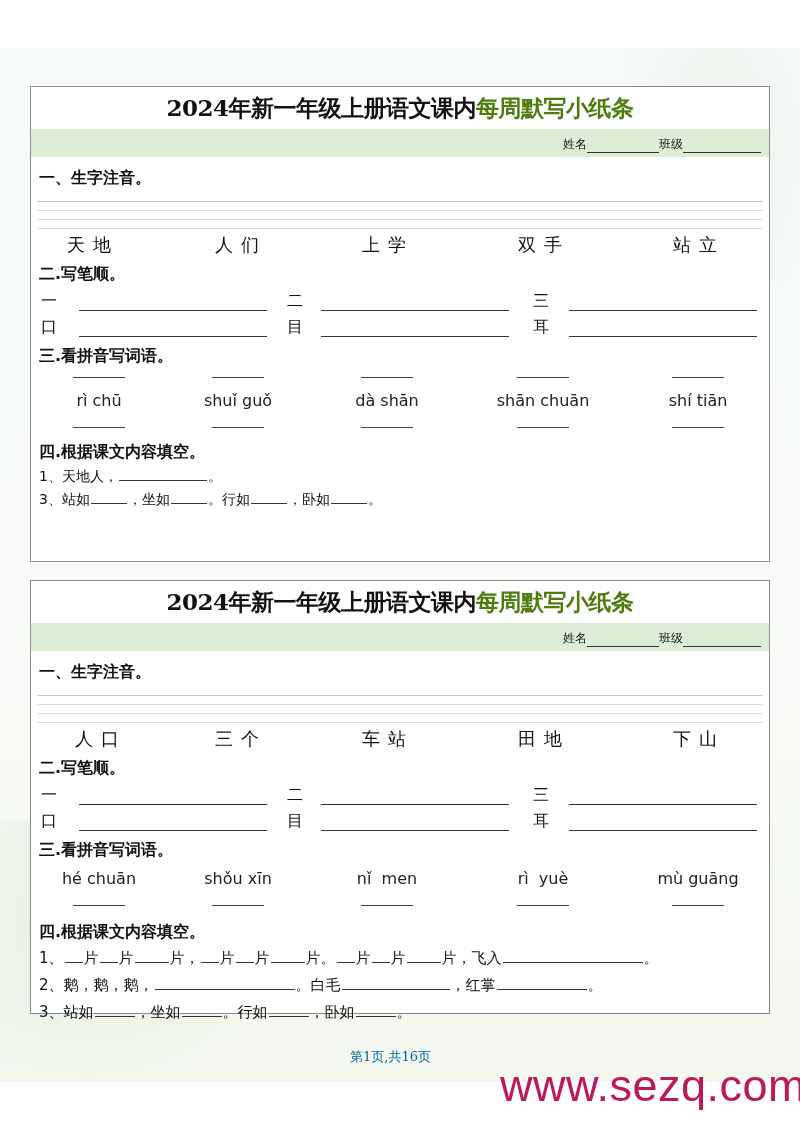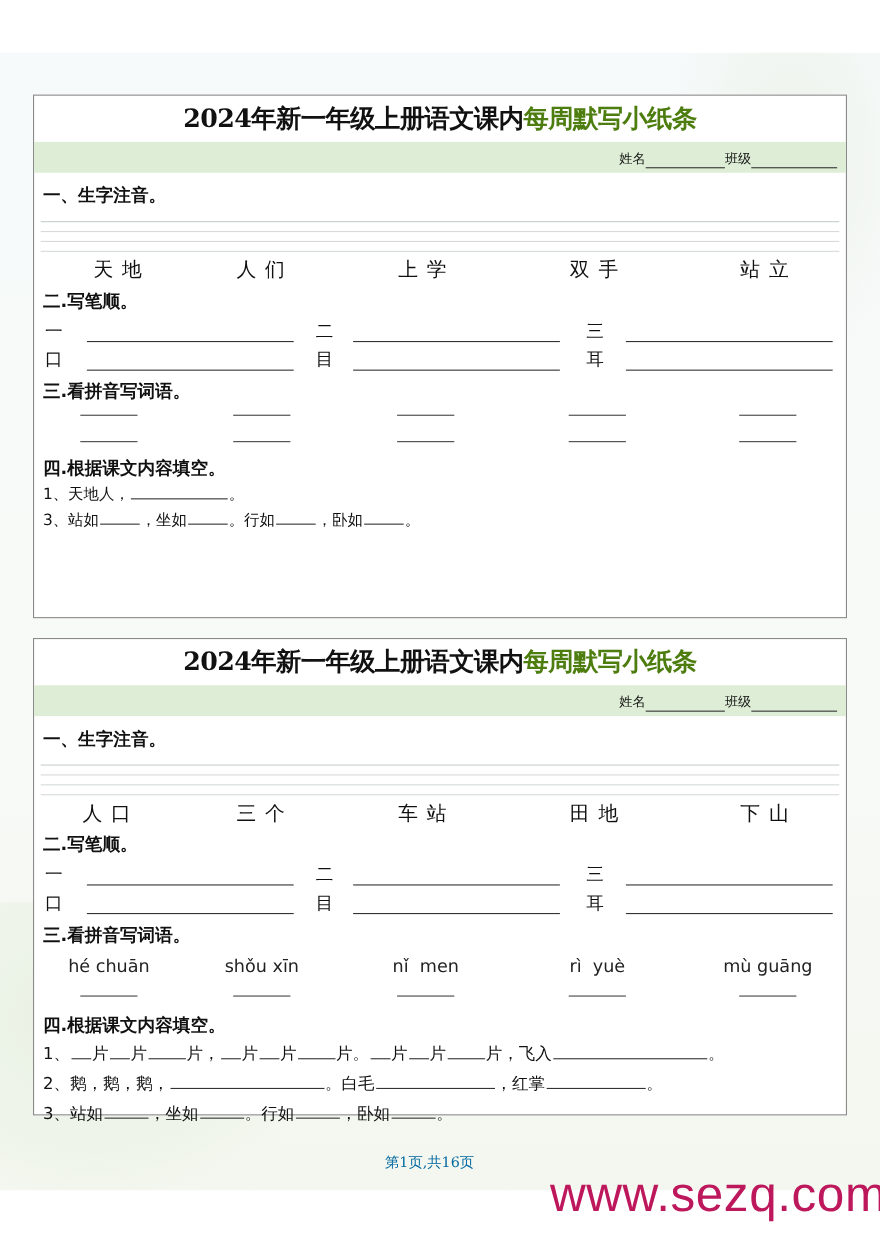--- a/index.html
+++ b/index.html
@@ -84,21 +84,21 @@
   </div>
 
   <div class="sec-head" style="margin-top:6px">一、生字注音。</div>
   <div class="pinyin-lines">
       <div></div>
       <div></div>
       <div></div>
       <div></div>
     </div>
   <div class="row-rel" style="font-size:18px">
-    <span style="position:absolute;left:54px;top:4px;letter-spacing:8px">天地</span>
+    <span style="position:absolute;left:36px;top:4px;letter-spacing:8px">天地</span>
     <span style="position:absolute;left:184px;top:4px;letter-spacing:8px">人们</span>
     <span style="position:absolute;left:331px;top:4px;letter-spacing:8px">上学</span>
     <span style="position:absolute;left:487px;top:4px;letter-spacing:8px">双手</span>
     <span style="position:absolute;left:642px;top:4px;letter-spacing:8px">站立</span>
   </div>
 
   <div class="sec-head">二.写笔顺。</div>
   <div class="stroke-row">
     <span class="ch" style="left:10px">一</span>
     <span class="ln" style="left:48px;width:188px"></span>
@@ -117,20 +117,27 @@
   </div>
 
   <div class="sec-head">三.看拼音写词语。</div>
   <div class="ans-row">
     <span class="ln" style="left:68px"></span>
     <span class="ln" style="left:207px"></span>
     <span class="ln" style="left:356px"></span>
     <span class="ln" style="left:512px"></span>
     <span class="ln" style="left:667px"></span>
   </div>
+  <div class="py-row" style="height:26px">
+    <span style="left:68px;top:0">rì chū</span>
+    <span style="left:207px;top:0">shuǐ guǒ</span>
+    <span style="left:356px;top:0">dà shān</span>
+    <span style="left:512px;top:0">shān chuān</span>
+    <span style="left:667px;top:0">shí tiān</span>
+  </div>
   <div class="ans-row" style="height:22px">
     <span class="ln" style="left:68px;top:10px"></span>
     <span class="ln" style="left:207px;top:10px"></span>
     <span class="ln" style="left:356px;top:10px"></span>
     <span class="ln" style="left:512px;top:10px"></span>
     <span class="ln" style="left:667px;top:10px"></span>
   </div>
 
   <div class="sec-head" style="height:26px;line-height:26px">四.根据课文内容填空。</div>
   <div class="fill">

